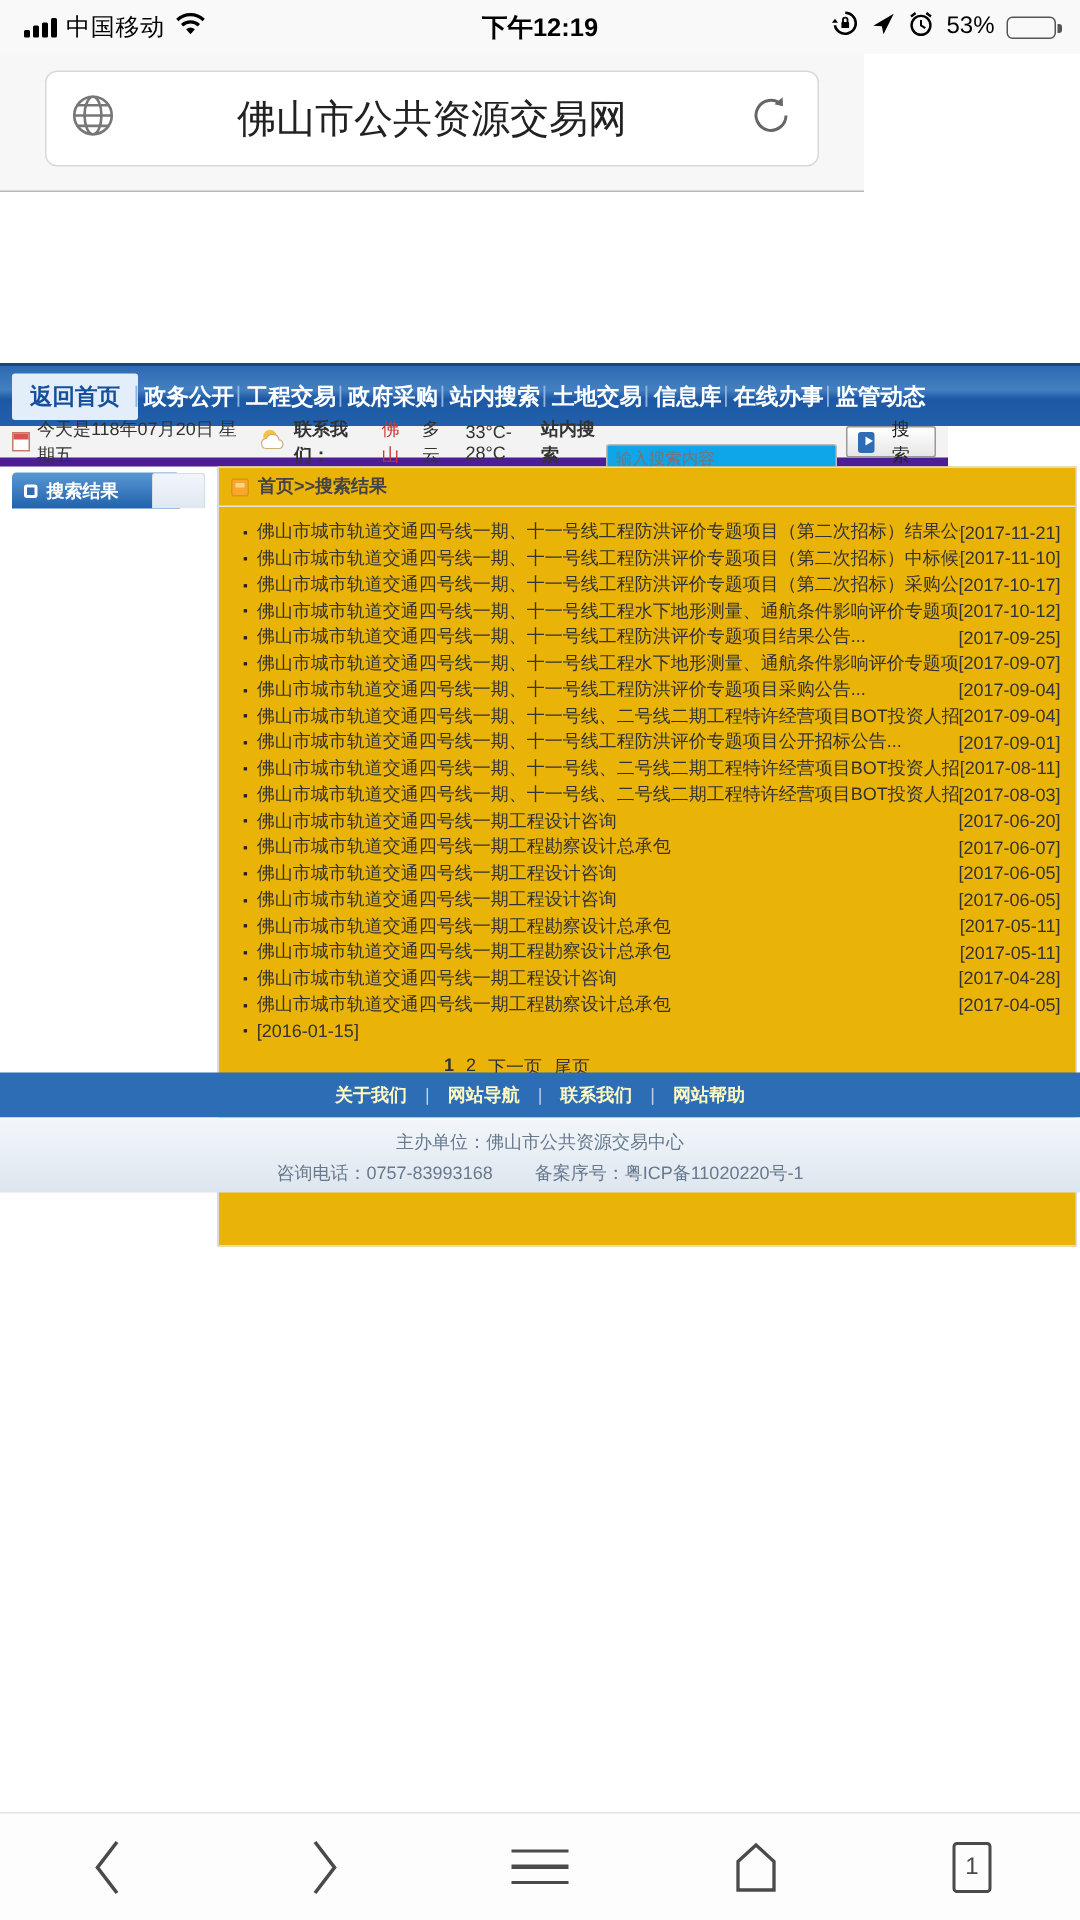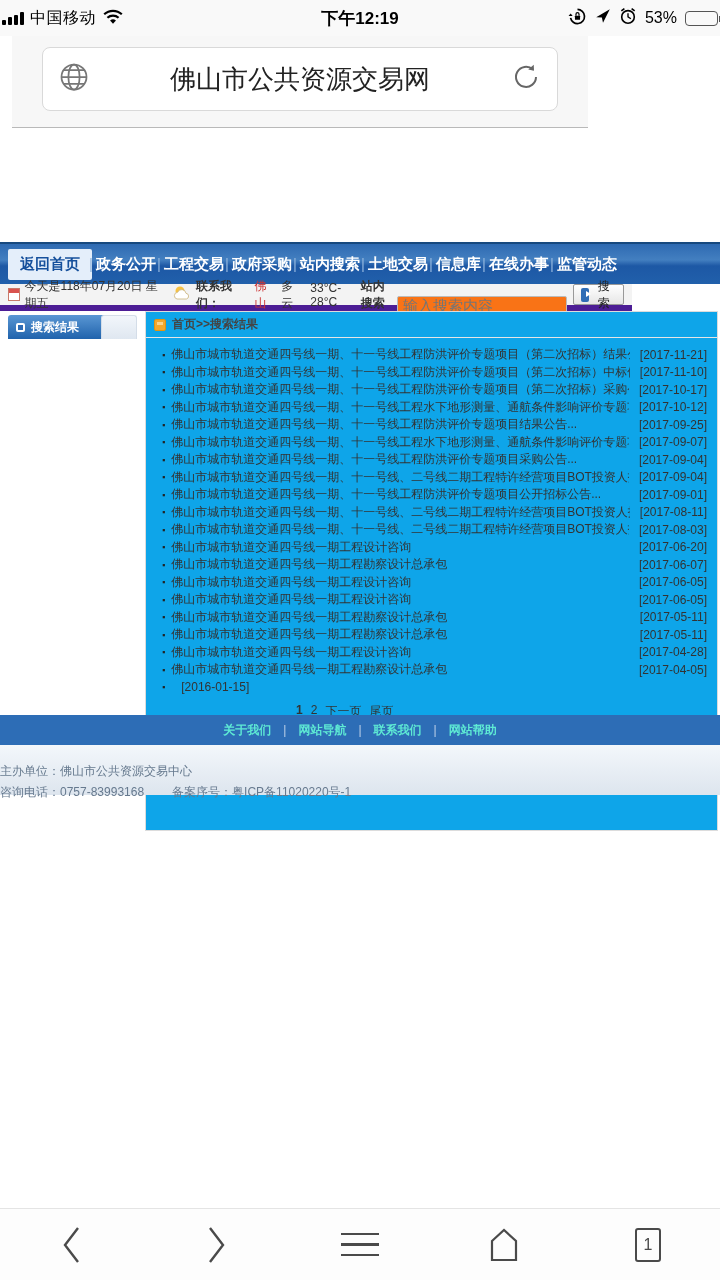--- a/index.html
+++ b/index.html
@@ -2,36 +2,36 @@
 <html><head>
 <meta charset="utf-8">
 <style>
   * { box-sizing: border-box; margin: 0; padding: 0; }
   html,body { width:720px; }
   body { font-family:"Liberation Sans", sans-serif; background:#fff; }
   #screen { position:relative; width:720px; height:1280px; background:#fff; overflow:hidden; }
 
   
   .status-bar { position:absolute; top:0; left:0; width:720px; height:36px; background:#f9f9f9;
-    display:flex; align-items:center; padding:0 2px; color:#000; }
+    display:flex; align-items:center; padding:0 16px; color:#000; }
   .sb-left { display:flex; align-items:center; gap:6px; }
   .signal-bars { display:flex; align-items:flex-end; gap:2px; height:13px; }
   .signal-bars i { display:block; width:4px; background:#000; border-radius:1px; }
   .signal-bars i:nth-child(1){height:5px;} .signal-bars i:nth-child(2){height:8px;}
   .signal-bars i:nth-child(3){height:10px;} .signal-bars i:nth-child(4){height:13px;}
   .carrier { font-size:16px; letter-spacing:.5px; }
   .sb-time { position:absolute; left:0; right:0; text-align:center; font-size:17px; font-weight:bold; }
   .sb-right { margin-left:auto; display:flex; align-items:center; gap:8px; z-index:2; }
   .sb-right .pct { font-size:16px; }
   .battery { position:relative; width:33px; height:15px; border:1.5px solid #555; border-radius:4px; padding:1.5px; }
   .battery .fill { height:100%; background:#000; border-radius:1.5px; }
   .battery:after { content:""; position:absolute; right:-4.5px; top:4px; width:3px; height:6px; background:#555; border-radius:0 2px 2px 0; }
 
   
-  .url-band { position:absolute; top:36px; left:0; width:576px; height:92px; background:#f7f7f7; border-bottom:1px solid #b9b9b9;margin-left:12px; }
+  .url-band { position:absolute; top:36px; left:0; width:576px; height:92px; background:#f7f7f7; border-bottom:1px solid #b9b9b9; }
   .url-field { position:absolute; left:30px; right:30px; top:11px; height:64px; background:#fff;
     border:1px solid #d9d9d9; border-radius:8px; display:flex; align-items:center; padding:0 16px; }
   .url-title { flex:1; text-align:center; font-size:26px; color:#222; }
 
   
   .site-nav { position:absolute; top:242px; left:0; width:720px; height:42px;
     background:linear-gradient(180deg,#2e6ab2 0%,#437fc0 40%,#1d58a5 55%,#2160ab 100%);
     border-top:2px solid #17497f; display:flex; align-items:center; padding:0 4px; }
   .nav-item { color:#fff; font-size:15px; font-weight:bold; text-decoration:none; padding:0 4px; white-space:nowrap; position:relative; }
   .nav-item + .nav-item:before { content:"|"; position:absolute; left:-3px; color:#8fb3dc; font-weight:normal; }
@@ -41,60 +41,60 @@
   .info-bar { position:absolute; top:284px; left:0; width:632px; height:27px; background:#f3f3f3;
     border-bottom:6px solid #4c1d95; display:flex; align-items:center; padding:0 8px; font-size:12px; color:#333; }
   .cal-icon { width:13px; height:13px; border:1px solid #c87a6a; background:#fff; margin-right:5px; position:relative; }
   .cal-icon:before { content:""; position:absolute; top:0; left:0; right:0; height:4px; background:#d9534f; }
   .weather-icon { margin:0 4px 0 10px; }
   .wx-label { font-weight:bold; margin-right:6px; }
   .wx-city { color:#cc3333; margin-right:6px; }
   .wx-desc { margin-right:8px; }
   .search-group { margin-left:auto; display:flex; align-items:center; }
   .search-label { font-weight:bold; margin-right:6px; }
-  .site-search-input { width:170px; height:19px; border:1px solid #bbb; border-radius:2px; background:#f97316;
-    font-size:15px; padding:0 5px; color:#333; font-family:"Liberation Sans",sans-serif;margin-top:22px; }
+  .site-search-input { width:170px; height:19px; border:1px solid #bbb; border-radius:2px; background:#0ea5e9;
+    font-size:11px; padding:0 5px; color:#333; font-family:"Liberation Sans",sans-serif;margin-top:22px; }
   .search-btn { margin-left:6px; height:21px; display:flex; align-items:center; gap:5px; padding:0 7px;
     background:linear-gradient(#ffffff,#e6e6e6); border:1px solid #999; border-radius:2px; font-size:12px; color:#222;
     letter-spacing:3px; cursor:pointer; font-family:"Liberation Sans",sans-serif; }
   .btn-arrow { width:14px; height:14px; background:#2e6cb5; border-radius:2px; position:relative; }
   .btn-arrow:before { content:""; position:absolute; left:5px; top:3.5px; border-left:5px solid #fff;
     border-top:3.5px solid transparent; border-bottom:3.5px solid transparent; }
 
   
   .side-tab { position:absolute; top:315px; left:8px; width:112px; height:24px;
     background:linear-gradient(180deg,#5a97d4,#2063ac); border-radius:3px 3px 0 0;
     display:flex; align-items:center; padding:0 8px; color:#fff; font-size:12px; font-weight:bold; }
   .side-tab .sq { width:9px; height:9px; background:#fff; border-radius:2px; margin-right:6px; position:relative; }
   .side-tab .sq:before { content:""; position:absolute; inset:2px; background:#2e6cb5; }
   .side-tab-stub { position:absolute; top:315px; left:101px; width:36px; height:24px;
     background:linear-gradient(180deg,#f2f6fb,#dfe7f0); border:1px solid #d4dde8; border-bottom:none; border-radius:3px 3px 0 0; }
 
   
-  .panel { position:absolute; top:311px; left:145px; width:573px; height:520px; background:#0ea5e9; border:1px solid #dcdcdc; }
+  .panel { position:absolute; top:311px; left:145px; width:573px; height:520px; background:#eab308; border:1px solid #dcdcdc; }
   .breadcrumb-bar { height:26px; border-bottom:1px solid #e5e5e5; display:flex; align-items:center; padding:0 8px; }
   .bc-icon { width:12px; height:12px; background:#f5a82c; border:1px solid #e2940f; border-radius:2px; margin-right:6px; position:relative; }
   .bc-icon:before { content:""; position:absolute; inset:2px 2px 5px 2px; background:#fbd38a; }
   .breadcrumb { font-size:12px; font-weight:bold; color:#444; }
   .result-list { list-style:none; padding:8px 0 0 0; }
   .result-row { display:flex; align-items:center; height:17.5px; padding:0 10px 0 16px; font-size:12px; color:#333; }
   .bullet { font-size:9px; margin-right:6px; color:#222; }
   .result-title { flex:1; white-space:nowrap; overflow:hidden; cursor:pointer; }
-  .result-date { margin-left:10px; white-space:nowrap; }
+  .result-date { white-space:nowrap; }
   .pagination { margin:7px 0 0 150px; font-size:12px; color:#333; display:flex; gap:8px; width:fit-content; }
   .page-item { cursor:pointer; }
   .page-item.active { font-weight:bold; }
 
   
   .footer-links { position:absolute; top:715px; left:0; width:720px; height:30px; background:#2d6db6;
     display:flex; align-items:center; justify-content:center; }
-  .f-link { color:#5eead4; font-size:12px; font-weight:bold; text-decoration:none; cursor:pointer; }
+  .f-link { color:#fef9c3; font-size:12px; font-weight:bold; text-decoration:none; cursor:pointer; }
   .f-link:not(:last-child):after { content:"|"; margin:0 12px; color:#bcd0e8; font-weight:normal; }
   .footer-info { position:absolute; top:745px; left:0; width:720px; height:50px;
-    background:linear-gradient(180deg,#f3f7fb,#dde5ee); text-align:left; color:#66798e; font-size:12px; padding-top:16px; }
+    background:linear-gradient(180deg,#f3f7fb,#dde5ee); text-align:center; color:#66798e; font-size:12px; padding-top:6px; }
   .footer-info .line { line-height:21px; }
   .footer-info .gap { display:inline-block; width:28px; }
 
   
   .toolbar { position:absolute; top:1208px; left:0; width:720px; height:72px; background:#fdfdfd;
     border-top:1px solid #e4e4e4; display:flex; align-items:center; justify-content:space-around; }
   .tool-btn { width:80px; height:60px; display:flex; align-items:center; justify-content:center; cursor:pointer; }
   .hamburger { display:flex; flex-direction:column; gap:8px; }
   .hamburger i { display:block; width:38px; height:2.5px; background:#4a4a4a; }
   .tabs-box { width:26px; height:34px; border:2px solid #4a4a4a; border-radius:3px; display:flex;

